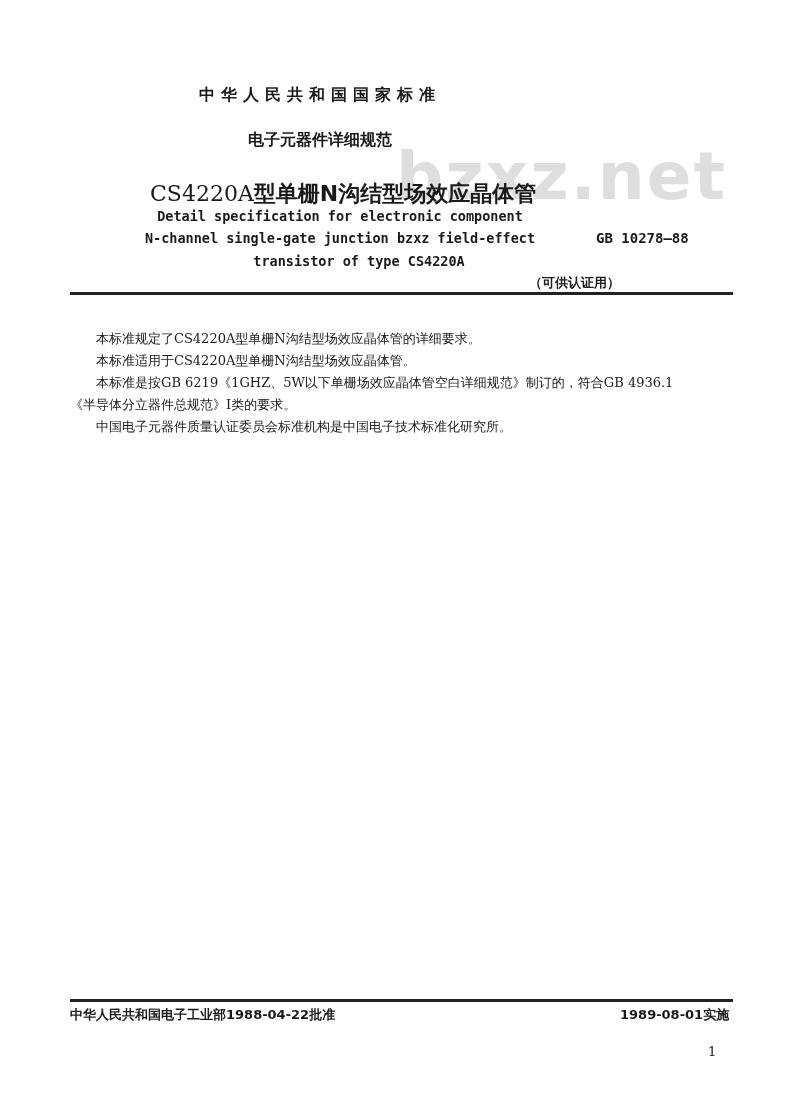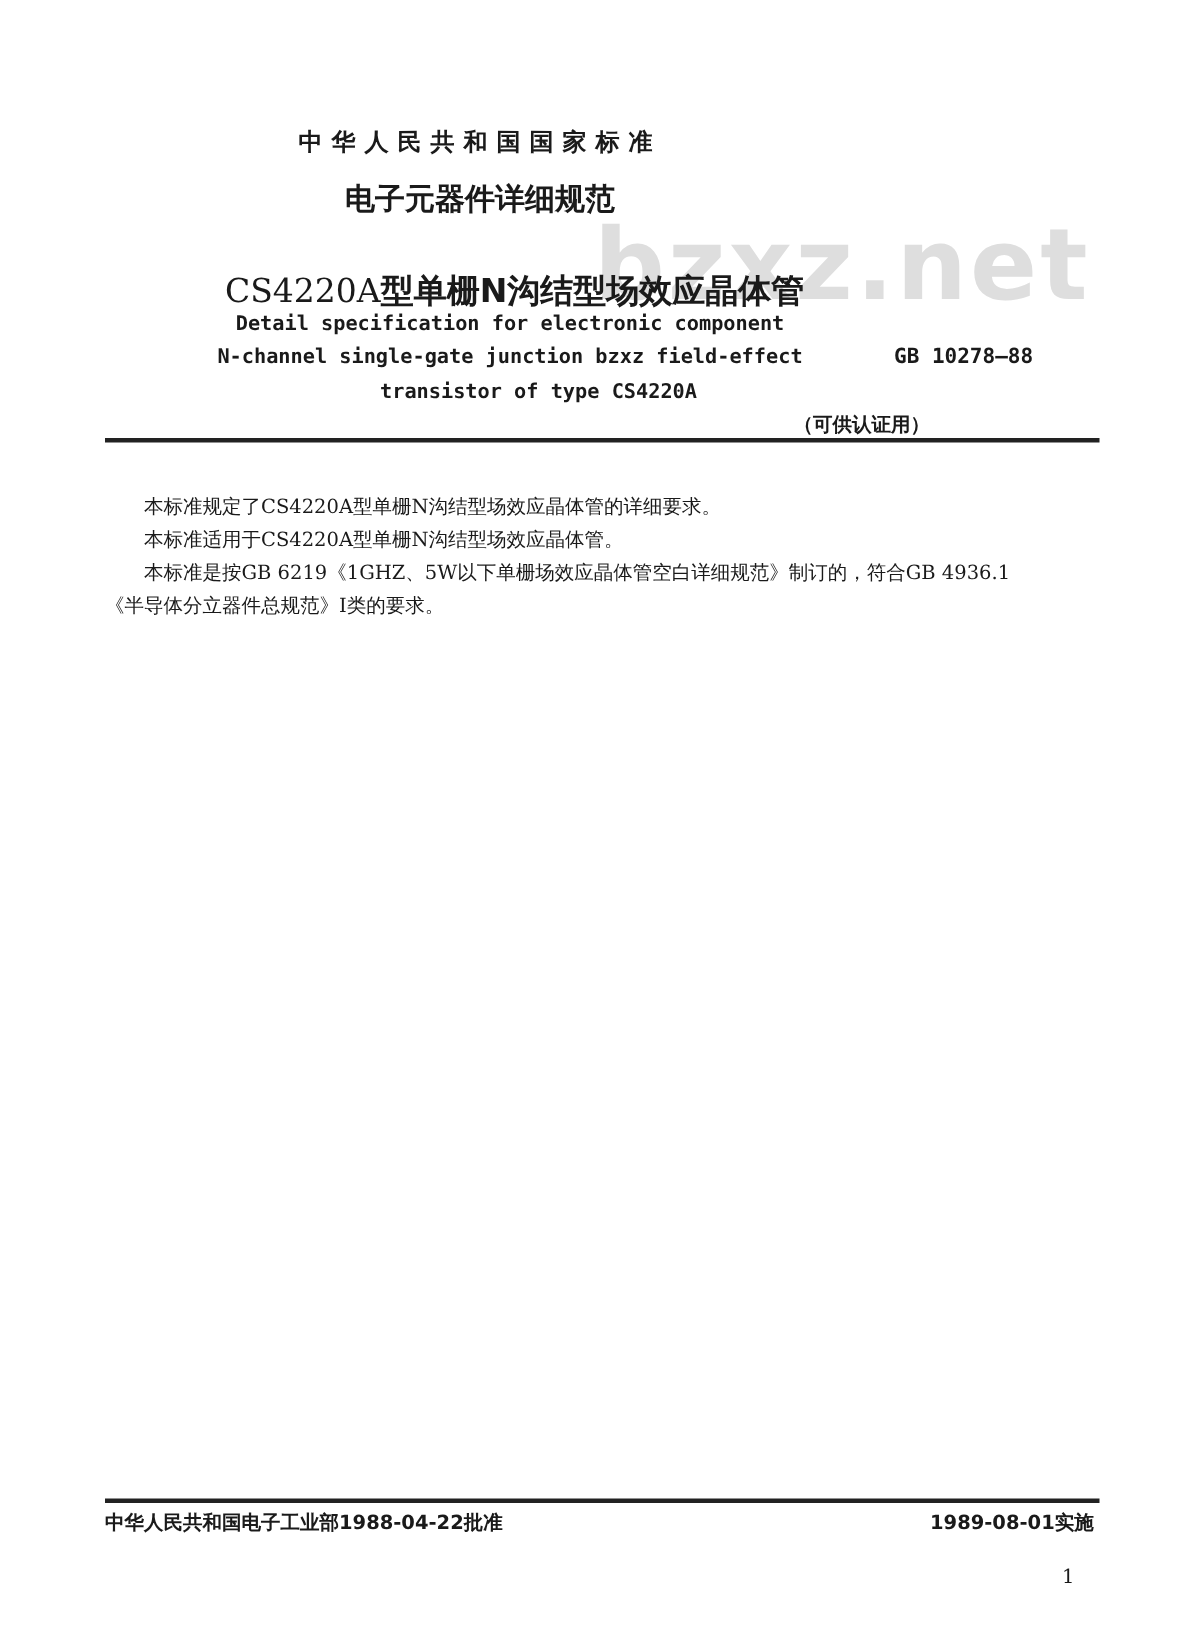--- a/index.html
+++ b/index.html
@@ -1,19 +1,19 @@
 <!DOCTYPE html>
 <html><head>
 <meta charset="utf-8">
 <style>
   html, body { margin: 0; padding: 0; background: #ffffff; }
   body { width: 800px; height: 1097px; position: relative; overflow: hidden; color: #1a1a1a; font-family: "DejaVu Sans", sans-serif; }
   .abs { position: absolute; }
   .national { left: 0; width: 640px; top: 75px; text-align: center; font-size: 16px; font-weight: bold; letter-spacing: 6px; }
-  .title-cn-1 { left: 0; width: 640px; top: 109px; text-align: center; font-size: 20px; font-weight: bold; }
+  .title-cn-1 { left: 0; width: 640px; top: 120px; text-align: center; font-size: 16px; font-weight: bold; }
   .title-cn-2 { left: 150px; top: 169px; font-size: 22px; font-weight: bold; white-space: nowrap; }
   .title-cn-2 .model { font-family: "DejaVu Serif", serif; font-weight: normal; }
   .watermark { left: 396px; top: 138px; font-size: 66px; font-weight: bold; color: #dedede; letter-spacing: 2px; z-index: 0; font-family: "DejaVu Sans", sans-serif; }
   .en { left: 0; width: 680px; text-align: center; font-family: "DejaVu Sans Mono", monospace; font-weight: bold; font-size: 13.5px; }
   .en1 { top: 198px; } .en2 { top: 220px; } .en3 { top: 243px; padding-left: 19px; }
   .cert { left: 0; width: 620px; top: 264px; text-align: right; font-size: 13px; font-weight: bold; }
   .std-no { left: 596px; top: 220px; font-family: "DejaVu Sans Mono", monospace; font-weight: bold; font-size: 14px; }
   .rule { left: 70px; width: 663px; height: 3px; background: #222; }
   .rule-top { top: 292px; }
   .rule-bottom { top: 999px; }
@@ -44,18 +44,19 @@
 
 <div class="abs std-no z">GB 10278—88</div>
 
 <div class="abs rule rule-top"></div>
 
 <div class="abs body-text z">
   <p>本标准规定了CS4220A型单栅N沟结型场效应晶体管的详细要求。</p>
   <p>本标准适用于CS4220A型单栅N沟结型场效应晶体管。</p>
   <p>本标准是按GB 6219《1GHZ、5W以下单栅场效应晶体管空白详细规范》制订的，符合GB 4936.1</p>
   <p class="cont">《半导体分立器件总规范》Ⅰ类的要求。</p>
+  <p>中国电子元器件质量认证委员会标准机构是中国电子技术标准化研究所。</p>
 </div>
 
 <div class="abs rule rule-bottom"></div>
 <div class="abs foot-left">中华人民共和国电子工业部1988-04-22批准</div>
 <div class="abs foot-right">1989-08-01实施</div>
 <div class="abs page-no">1</div>
 
 </body></html>

